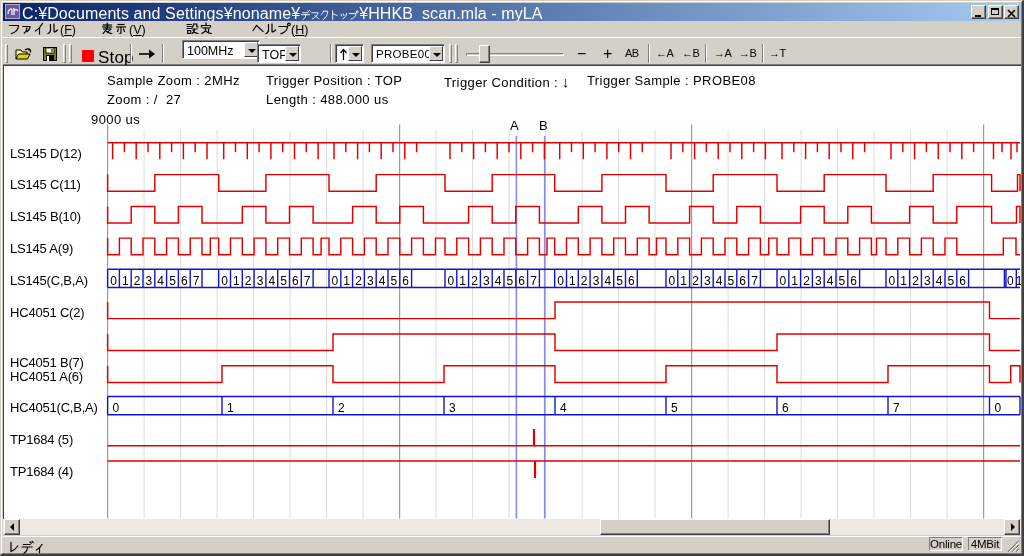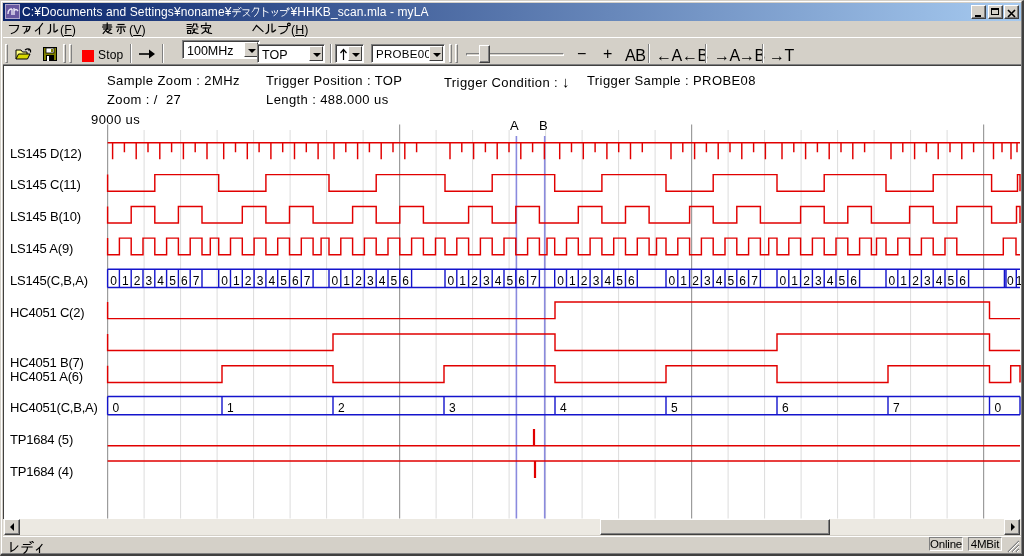--- a/index.html
+++ b/index.html
@@ -4,34 +4,34 @@
 *{margin:0;padding:0;box-sizing:border-box}
 body{width:1024px;height:556px;background:#d4d0c8;font-family:"Liberation Sans",sans-serif;position:relative;overflow:hidden}
 .abs{position:absolute}
 .t{position:absolute;font-size:13px;color:#000;white-space:pre;letter-spacing:0.4px}
 .ridge{position:absolute;width:3px;background:#d4d0c8;border:1px solid;border-color:#fff #808080 #808080 #fff}
 .sep{position:absolute;width:2px;background:#d4d0c8;border-left:1px solid #808080;border-right:1px solid #fff}
 .combo{position:absolute;height:19px;background:#fff;border:1px solid;border-color:#808080 #fff #fff #808080;box-shadow:inset 1px 1px 0 #404040}
 .combo .tx{position:absolute;left:4px;top:2.5px;font-size:12.5px}
 .cbtn{position:absolute;right:1px;top:1px;bottom:1px;width:14px;background:#d4d0c8;border:1px solid;border-color:#fff #404040 #404040 #fff}
 .cbtn:after{content:"";position:absolute;left:3px;top:6px;border:4px solid transparent;border-top:4px solid #000}
-.tbtn{position:absolute;font-size:16px;color:#000;letter-spacing:-0.5px}
+.tbtn{position:absolute;font-size:11px;color:#000;letter-spacing:-0.5px}
 .wbtn{position:absolute;width:15px;height:14px;background:#d4d0c8;border:1px solid;border-color:#fff #404040 #404040 #fff;box-shadow:inset -1px -1px 0 #808080}
 .sunk{border:1px solid;border-color:#808080 #fff #fff #808080}
 
 </style></head><body>
 <div class="abs" style="left:0;top:0;width:1024px;height:556px;border:1px solid #d4d0c8;border-right:2px solid #404040;border-bottom:2px solid #404040"></div>
 <div class="abs" style="left:1px;top:1px;width:1021px;height:553px;border-top:1px solid #fff;border-left:1px solid #fff;border-right:1px solid #808080;border-bottom:1px solid #808080"></div>
 <div class="abs" style="left:3px;top:3px;width:1018px;height:18px;background:linear-gradient(to right,#0a246a,#a6caf0)"></div>
 <svg class="abs" style="left:5px;top:4px" width="15" height="15">
     <rect x="0" y="0" width="15" height="15" fill="#b0a8cc"></rect>
     <rect x="1" y="1" width="13" height="13" fill="#6858a0"></rect>
     <path d="M3 10 Q3 5 7 5 M7 5 L7 11 M9 4 L9 11 M9 7 Q11 4 13 7" stroke="#e8e4f4" stroke-width="1.4" fill="none"></path>
   </svg>
-<div class="abs" style="left:22px;top:5px;font-size:12px;color:#fff;white-space:pre;letter-spacing:0.1px">C:¥Documents and Settings¥noname¥<svg width="59" height="11" viewBox="0 0 73.2 14" style="vertical-align:-2px">
+<div class="abs" style="left:22px;top:5px;font-size:16px;color:#fff;white-space:pre;letter-spacing:0.1px">C:¥Documents and Settings¥noname¥<svg width="59" height="11" viewBox="0 0 73.2 14" style="vertical-align:-2px">
       <g stroke="#fff" stroke-width="1.15" fill="none" stroke-linecap="square">
         <g transform="translate(0.0,0)">
           <path d="M2.5 3.5 H9 M1 6 H11 M6.5 6 C6.5 9 5 11 3 12.2"></path>
           <path d="M9 1 L10.2 2.2 M11 0.2 L12.2 1.4"></path>
         </g>
         <g transform="translate(12.2,0)">
           <path d="M2 3.5 H10 C9 6.5 6.5 9.5 2.5 11.5"></path>
           <path d="M6 7 L10.5 11.5"></path>
         </g>
         <g transform="translate(24.4,0)">
@@ -144,32 +144,32 @@
 <svg class="abs" style="left:43px;top:47px" width="14" height="14">
 <rect x="0.5" y="0.5" width="13" height="13" fill="#808000" stroke="#000"></rect>
 <rect x="3" y="1" width="8" height="5" fill="#fff" stroke="#000" stroke-width="0.8"></rect>
 <rect x="8" y="2" width="2" height="3" fill="#808000"></rect>
 <rect x="3" y="8" width="8" height="6" fill="#000"></rect>
 <rect x="4" y="9" width="2" height="5" fill="#fff"></rect>
   </svg>
 <div class="ridge" style="left:63px;top:44px;height:19px"></div>
 <div class="ridge" style="left:69px;top:44px;height:19px"></div>
 <div class="abs" style="left:82px;top:50px;width:12px;height:12px;background:#f00"></div>
-<div class="t" style="left:98px;top:48px;font-size:12px;letter-spacing:0.2px">Stop</div>
+<div class="t" style="left:98px;top:48px;font-size:17px;letter-spacing:0.2px">Stop</div>
 <div class="sep" style="left:130px;top:44px;height:19px"></div>
 <svg class="abs" style="left:138px;top:48px" width="20" height="12">
     <path d="M1 6 H13" stroke="#000" stroke-width="1.6"></path>
     <path d="M11 1.5 L17 6 L11 10.5 Z" fill="#000"></path>
   </svg>
 <div class="sep" style="left:162px;top:44px;height:19px"></div>
 <div class="combo" style="left:182px;top:40px;width:78px">
     <span class="tx">100MHz</span>
     <span class="cbtn"></span>
   </div>
-<div class="combo" style="left:257px;top:44px;width:68px">
+<div class="combo" style="left:257px;top:44px;width:44px">
     <span class="tx">TOP</span>
     <span class="cbtn"></span>
   </div>
 <div class="sep" style="left:330px;top:44px;height:19px"></div>
 <div class="combo" style="left:335px;top:44px;width:29px">
     <svg style="position:absolute;left:3px;top:3px" width="9" height="13">
       <path d="M4.5 12 V2 M1.5 5 L4.5 1.5 L7.5 5" stroke="#000" stroke-width="1.2" fill="none"></path>
     </svg>
     <span class="cbtn"></span>
   </div>

